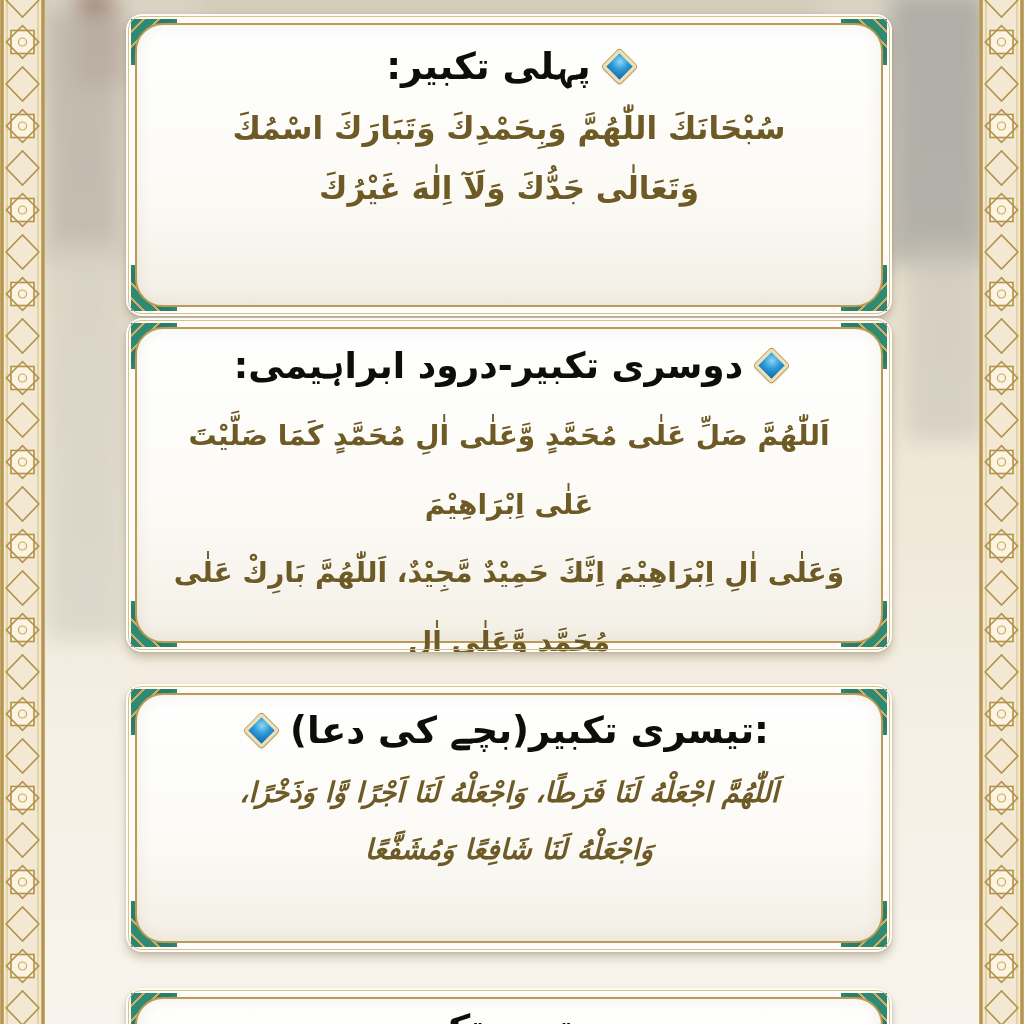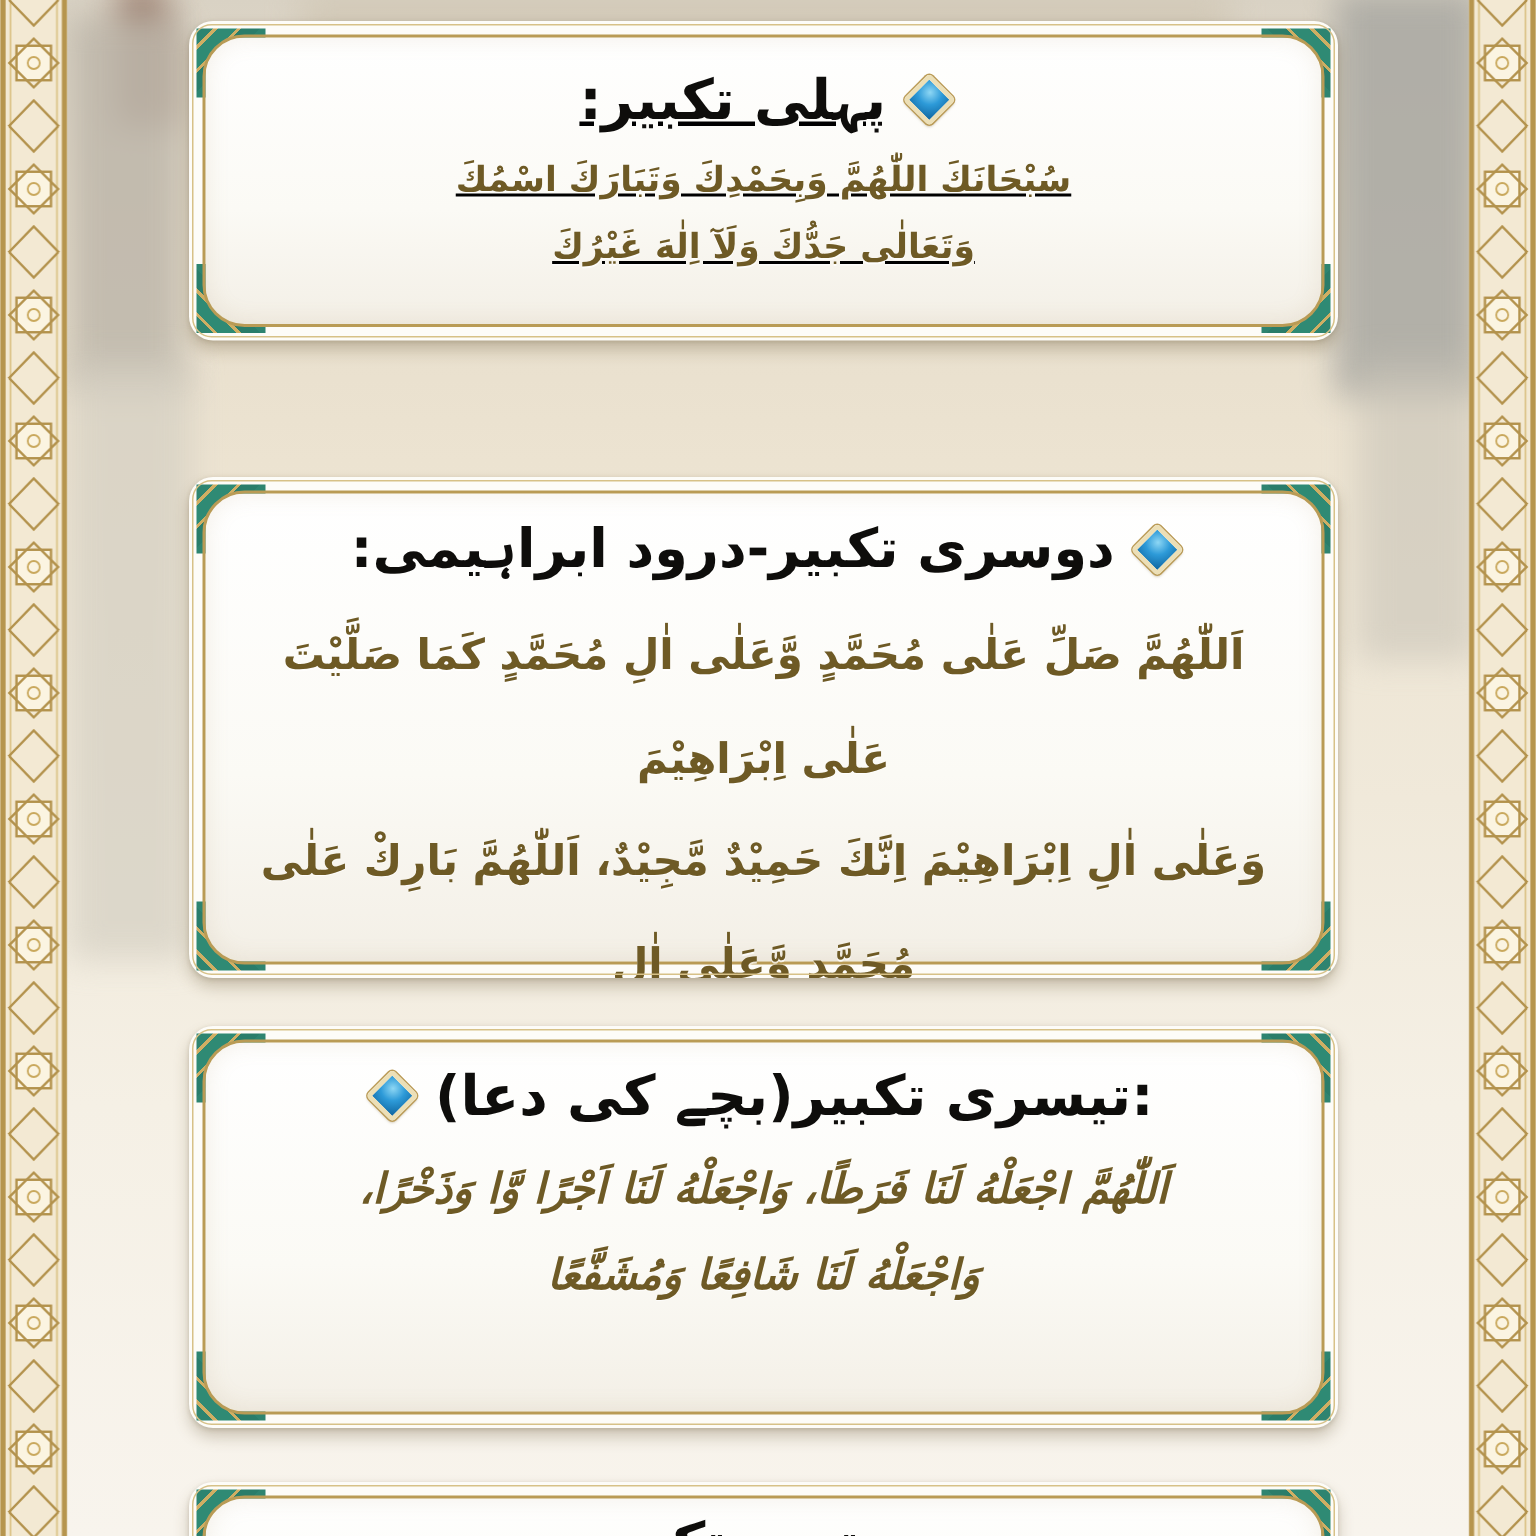--- a/index.html
+++ b/index.html
@@ -38,24 +38,24 @@
     display:flex;flex-direction:column;align-items:center;}
   .card-title{display:flex;align-items:center;gap:16px;direction:rtl;}
   .card-title.ltr{direction:ltr;}
   .title-text{font-size:37px;font-weight:bold;color:#0e0d0b;white-space:nowrap;}
   .diamond{display:inline-block;width:19px;height:19px;flex:0 0 auto;
     background:radial-gradient(circle at 34% 30%,#8ed7f4 0%,#2d9ad8 45%,#0f659f 100%);
     border:3px solid #ecdfb6;border-radius:3px;transform:rotate(45deg);
     box-shadow:0 0 0 1px #bb9c58,1px 1px 2px rgba(120,95,40,.4);}
   .arabic{direction:rtl;text-align:center;white-space:pre-line;font-weight:bold;
     color:#6e5a25;text-shadow:0 1px 0 rgba(255,255,255,.75);}
-  .c1{top:14px;height:213px;text-decoration:underline;}
+  .c1{top:14px;height:302px;}
   .c1 .card-inner{justify-content:flex-start;padding:14px 30px 10px;}
   .c1 .card-title{margin-top:6px;}
-  .c1 .arabic{font-size:23px;line-height:1.95;margin-top:10px;}
+  .c1 .arabic{font-size:31px;line-height:1.95;margin-top:10px;}
   .c2{top:318px;height:334px;}
   .c2 .card-inner{justify-content:space-between;padding:16px 24px 10px;}
   .c2 .title-text{font-size:36px;}
   .c2 .arabic{font-size:28px;line-height:2.45;margin-top:16px;}
   .c3{top:684px;height:268px;}
   .c3 .card-inner{justify-content:flex-start;padding:14px 28px 10px;}
   .c3 .arabic{font-size:28px;line-height:2.05;margin-top:12px;font-style:italic;}
   .c4{top:988px;height:140px;}
   .c4 .card-inner{justify-content:flex-start;padding:8px 28px;}
 </style>

